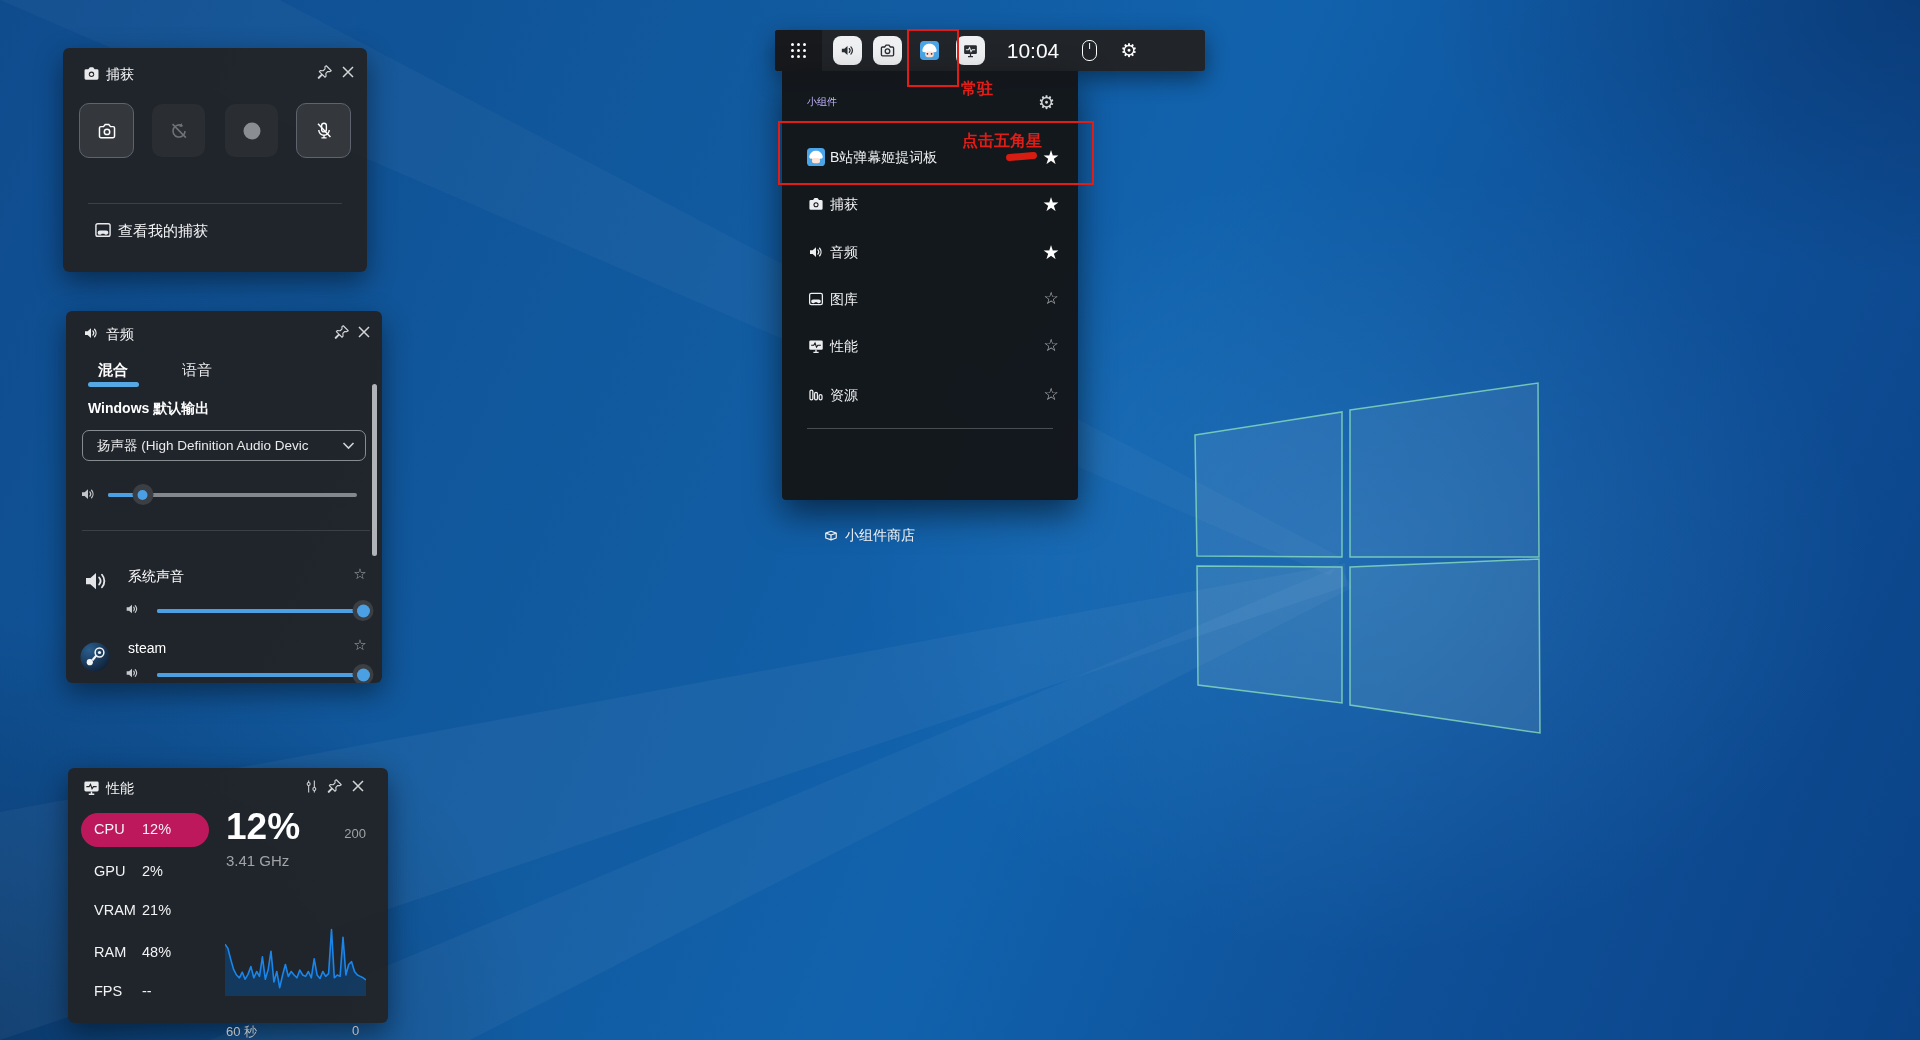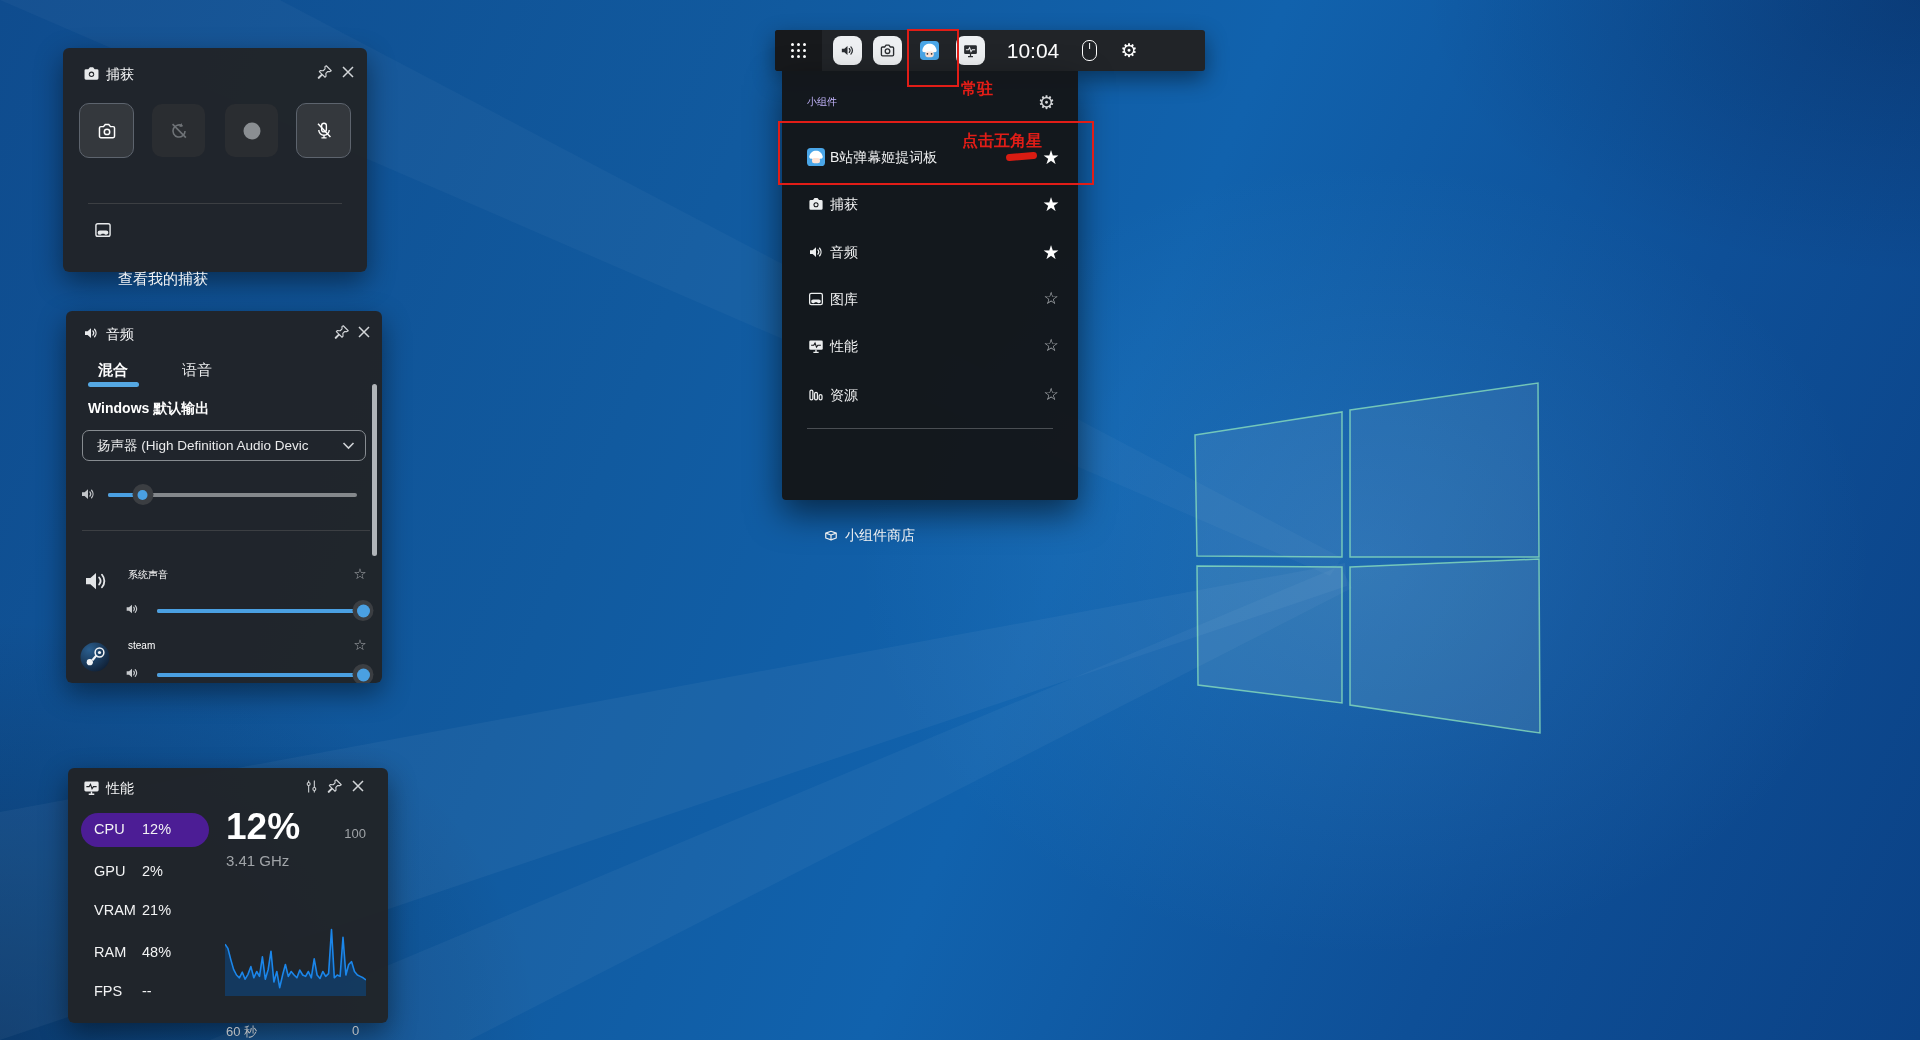--- a/index.html
+++ b/index.html
@@ -59,50 +59,50 @@
   .annot-dash{background:#d91c12;border-radius:4px;transform:rotate(-5deg);}
 
   
   .capture{left:63px;top:48px;width:304px;height:224px;}
   .cap-btn{position:absolute;top:56px;width:53px;height:53px;border-radius:10px;background:#2a2d31;cursor:pointer;color:#6f7377;}
   .cap-btn.enabled{background:#34383d;border:1px solid #5d646e;margin:-1px;color:#fff;}
   .cap-btn svg{position:absolute;left:50%;top:50%;transform:translate(-50%,-50%);}
   .cap-dot{position:absolute;left:50%;top:50%;transform:translate(-50%,-50%);width:17px;height:17px;border-radius:50%;background:#8a8e92;}
   .cap-view{position:absolute;left:30px;top:172px;width:240px;height:22px;cursor:pointer;}
   .cap-view .vicon{position:absolute;left:0;top:0;width:20px;height:20px;color:#e8eaec;}
-  .cap-view .vlabel{position:absolute;left:25px;top:2px;font-size:15px;color:#f2f3f4;margin-top:48px;}
+  .cap-view .vlabel{position:absolute;left:25px;top:2px;font-size:15px;color:#f2f3f4;}
 
   
   .audio{left:66px;top:311px;width:316px;height:372px;overflow:hidden;}
   .tab{position:absolute;top:50px;font-size:15px;color:#e9eaeb;cursor:pointer;}
   .tab.active{color:#fff;font-weight:bold;}
   .tab-underline{position:absolute;left:22px;top:71px;width:51px;height:5px;border-radius:2.5px;background:#55a8e3;}
   .out-label{position:absolute;left:22px;top:89px;font-size:14px;font-weight:bold;color:#fff;white-space:nowrap;}
   .select{position:absolute;left:16px;top:119px;width:282px;height:29px;border:1px solid #878c91;border-radius:7px;cursor:pointer;}
   .select .stext{position:absolute;left:14px;top:6px;right:32px;font-size:13.5px;color:#e9eaeb;white-space:nowrap;overflow:hidden;}
   .select .chev{position:absolute;right:10px;top:10px;color:#cfd2d5;}
   .slider{position:absolute;height:21px;}
   .track{position:absolute;left:0;top:9px;width:100%;height:4px;border-radius:2px;background:#84888c;}
   .track-fill{position:absolute;left:0;top:9px;height:4px;border-radius:2px;background:#4aa0e2;}
   .thumb{position:absolute;top:0;width:21px;height:21px;border-radius:50%;background:#3b3e42;transform:translateX(-50%);cursor:pointer;}
   .thumb:after{content:"";position:absolute;left:50%;top:50%;transform:translate(-50%,-50%);width:10px;height:10px;border-radius:50%;background:#4aa0e2;}
   .thumb.big:after{width:13px;height:13px;}
   .scrollbar{position:absolute;left:306px;top:73px;width:5px;height:172px;border-radius:2.5px;background:#b0b4b8;cursor:pointer;}
   .ch-icon{position:absolute;color:#e2e4e6;}
-  .ch-name{position:absolute;left:62px;font-size:10px;color:#fff;}
+  .ch-name{position:absolute;left:62px;font-size:14px;color:#fff;}
   .ch-star{position:absolute;left:284px;width:20px;text-align:center;font-size:15px;color:#a9acb0;cursor:pointer;}
   .mini-spk{position:absolute;left:58px;width:18px;height:18px;color:#c7cacd;}
   .steam-badge{position:absolute;left:14px;top:331px;width:30px;height:30px;}
 
   
   .perf{left:68px;top:768px;width:320px;height:255px;}
   .metric{position:absolute;left:13px;width:128px;height:34px;cursor:pointer;}
   .metric .mtxt{position:absolute;left:13px;top:8px;font-size:14.5px;color:#f2f3f4;white-space:nowrap;}
   .metric .mname{display:inline-block;min-width:48px;}
-  .metric.selected{background:#4c1d95;border-radius:17px;}
+  .metric.selected{background:#be185d;border-radius:17px;}
   .big-val{position:absolute;left:158px;top:38px;font-size:37px;font-weight:bold;color:#fff;}
   .ymax{position:absolute;left:258px;top:58px;width:40px;text-align:right;font-size:13px;color:#9fa3a7;}
   .sub-val{position:absolute;left:158px;top:84px;font-size:15px;color:#a0a4a8;}
   .chart{position:absolute;left:157px;top:158px;width:141px;height:70px;}
   .xlab{position:absolute;top:230px;font-size:13px;color:#b6b9bc;margin-top:25px;}
 
   svg{display:block;}
 </style>
 </head>
 <body>
@@ -456,21 +456,21 @@
       <span class="mtxt"><span class="mname">VRAM</span><span>21%</span></span>
     </div>
     <div class="metric" style="top:168px">
       <span class="mtxt"><span class="mname">RAM</span><span>48%</span></span>
     </div>
     <div class="metric" style="top:207px">
       <span class="mtxt"><span class="mname">FPS</span><span>--</span></span>
     </div>
 
     <span class="big-val">12%</span>
-    <span class="ymax">100</span>
+    <span class="ymax">200</span>
     <span class="sub-val">3.41 GHz</span>
 
     <svg id="cpu-chart" class="chart" viewBox="0 0 141 70" preserveAspectRatio="none">
       <path id="chart-area" fill="rgba(14,72,130,0.60)" d="M0,70 L0.0,18.2 L2.9,22.4 L5.8,33.6 L8.6,43.4 L11.5,49.0 L14.4,51.8 L17.3,46.2 L20.1,53.2 L23.0,48.3 L25.9,40.6 L28.8,51.8 L31.7,45.5 L34.5,50.4 L37.4,30.8 L40.3,53.2 L43.2,43.4 L46.0,25.2 L48.9,56.0 L51.8,45.5 L54.7,61.6 L57.6,49.0 L60.4,38.5 L63.3,50.4 L66.2,45.5 L69.1,49.0 L71.9,51.8 L74.8,44.1 L77.7,49.0 L80.6,50.4 L83.4,45.5 L86.3,51.8 L89.2,32.9 L92.1,49.0 L95.0,52.5 L97.8,45.5 L100.7,50.4 L103.6,47.6 L106.5,3.5 L109.3,51.8 L112.2,49.0 L115.1,50.4 L118.0,11.2 L120.9,49.0 L123.7,38.5 L126.6,35.7 L129.5,45.5 L132.4,49.0 L135.2,50.4 L138.1,51.8 L141.0,53.9 L141,70 Z"></path>
       <polyline id="chart-line" fill="none" stroke="#1b86ea" stroke-width="1.6" stroke-linejoin="round" points="0.0,18.2 2.9,22.4 5.8,33.6 8.6,43.4 11.5,49.0 14.4,51.8 17.3,46.2 20.1,53.2 23.0,48.3 25.9,40.6 28.8,51.8 31.7,45.5 34.5,50.4 37.4,30.8 40.3,53.2 43.2,43.4 46.0,25.2 48.9,56.0 51.8,45.5 54.7,61.6 57.6,49.0 60.4,38.5 63.3,50.4 66.2,45.5 69.1,49.0 71.9,51.8 74.8,44.1 77.7,49.0 80.6,50.4 83.4,45.5 86.3,51.8 89.2,32.9 92.1,49.0 95.0,52.5 97.8,45.5 100.7,50.4 103.6,47.6 106.5,3.5 109.3,51.8 112.2,49.0 115.1,50.4 118.0,11.2 120.9,49.0 123.7,38.5 126.6,35.7 129.5,45.5 132.4,49.0 135.2,50.4 138.1,51.8 141.0,53.9"></polyline>
     </svg>
     <span class="xlab" style="left:158px">60 秒</span>
     <span class="xlab" style="left:284px">0</span>
   </div>
 

